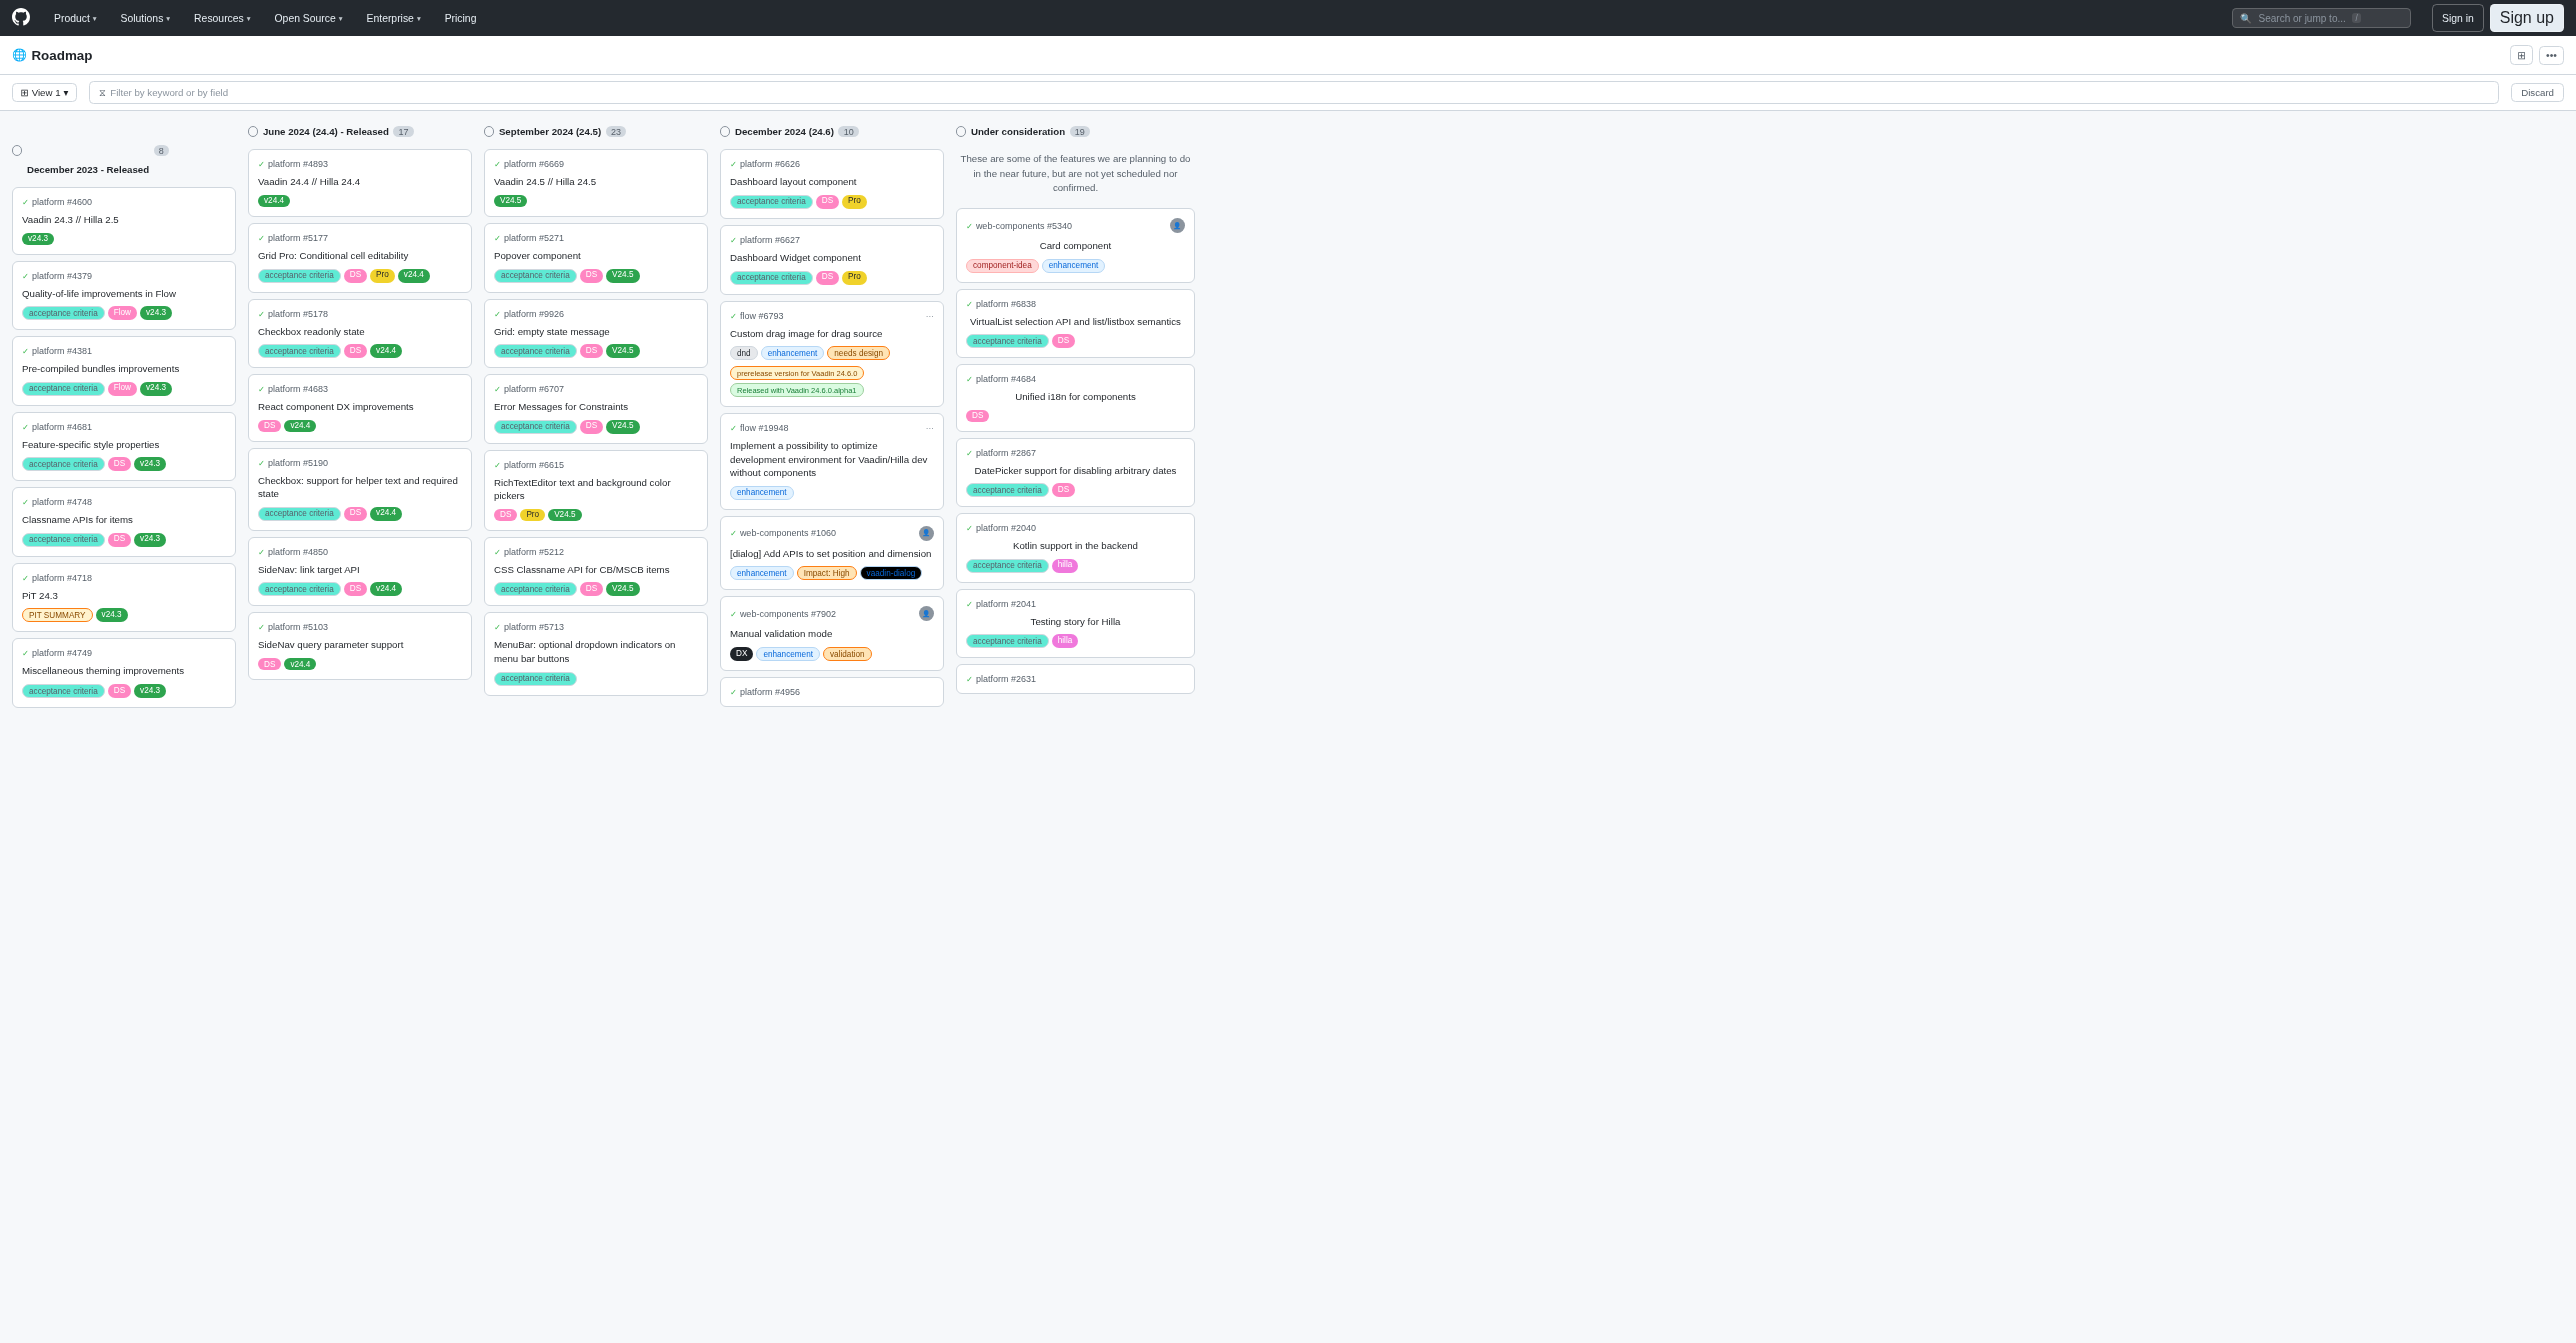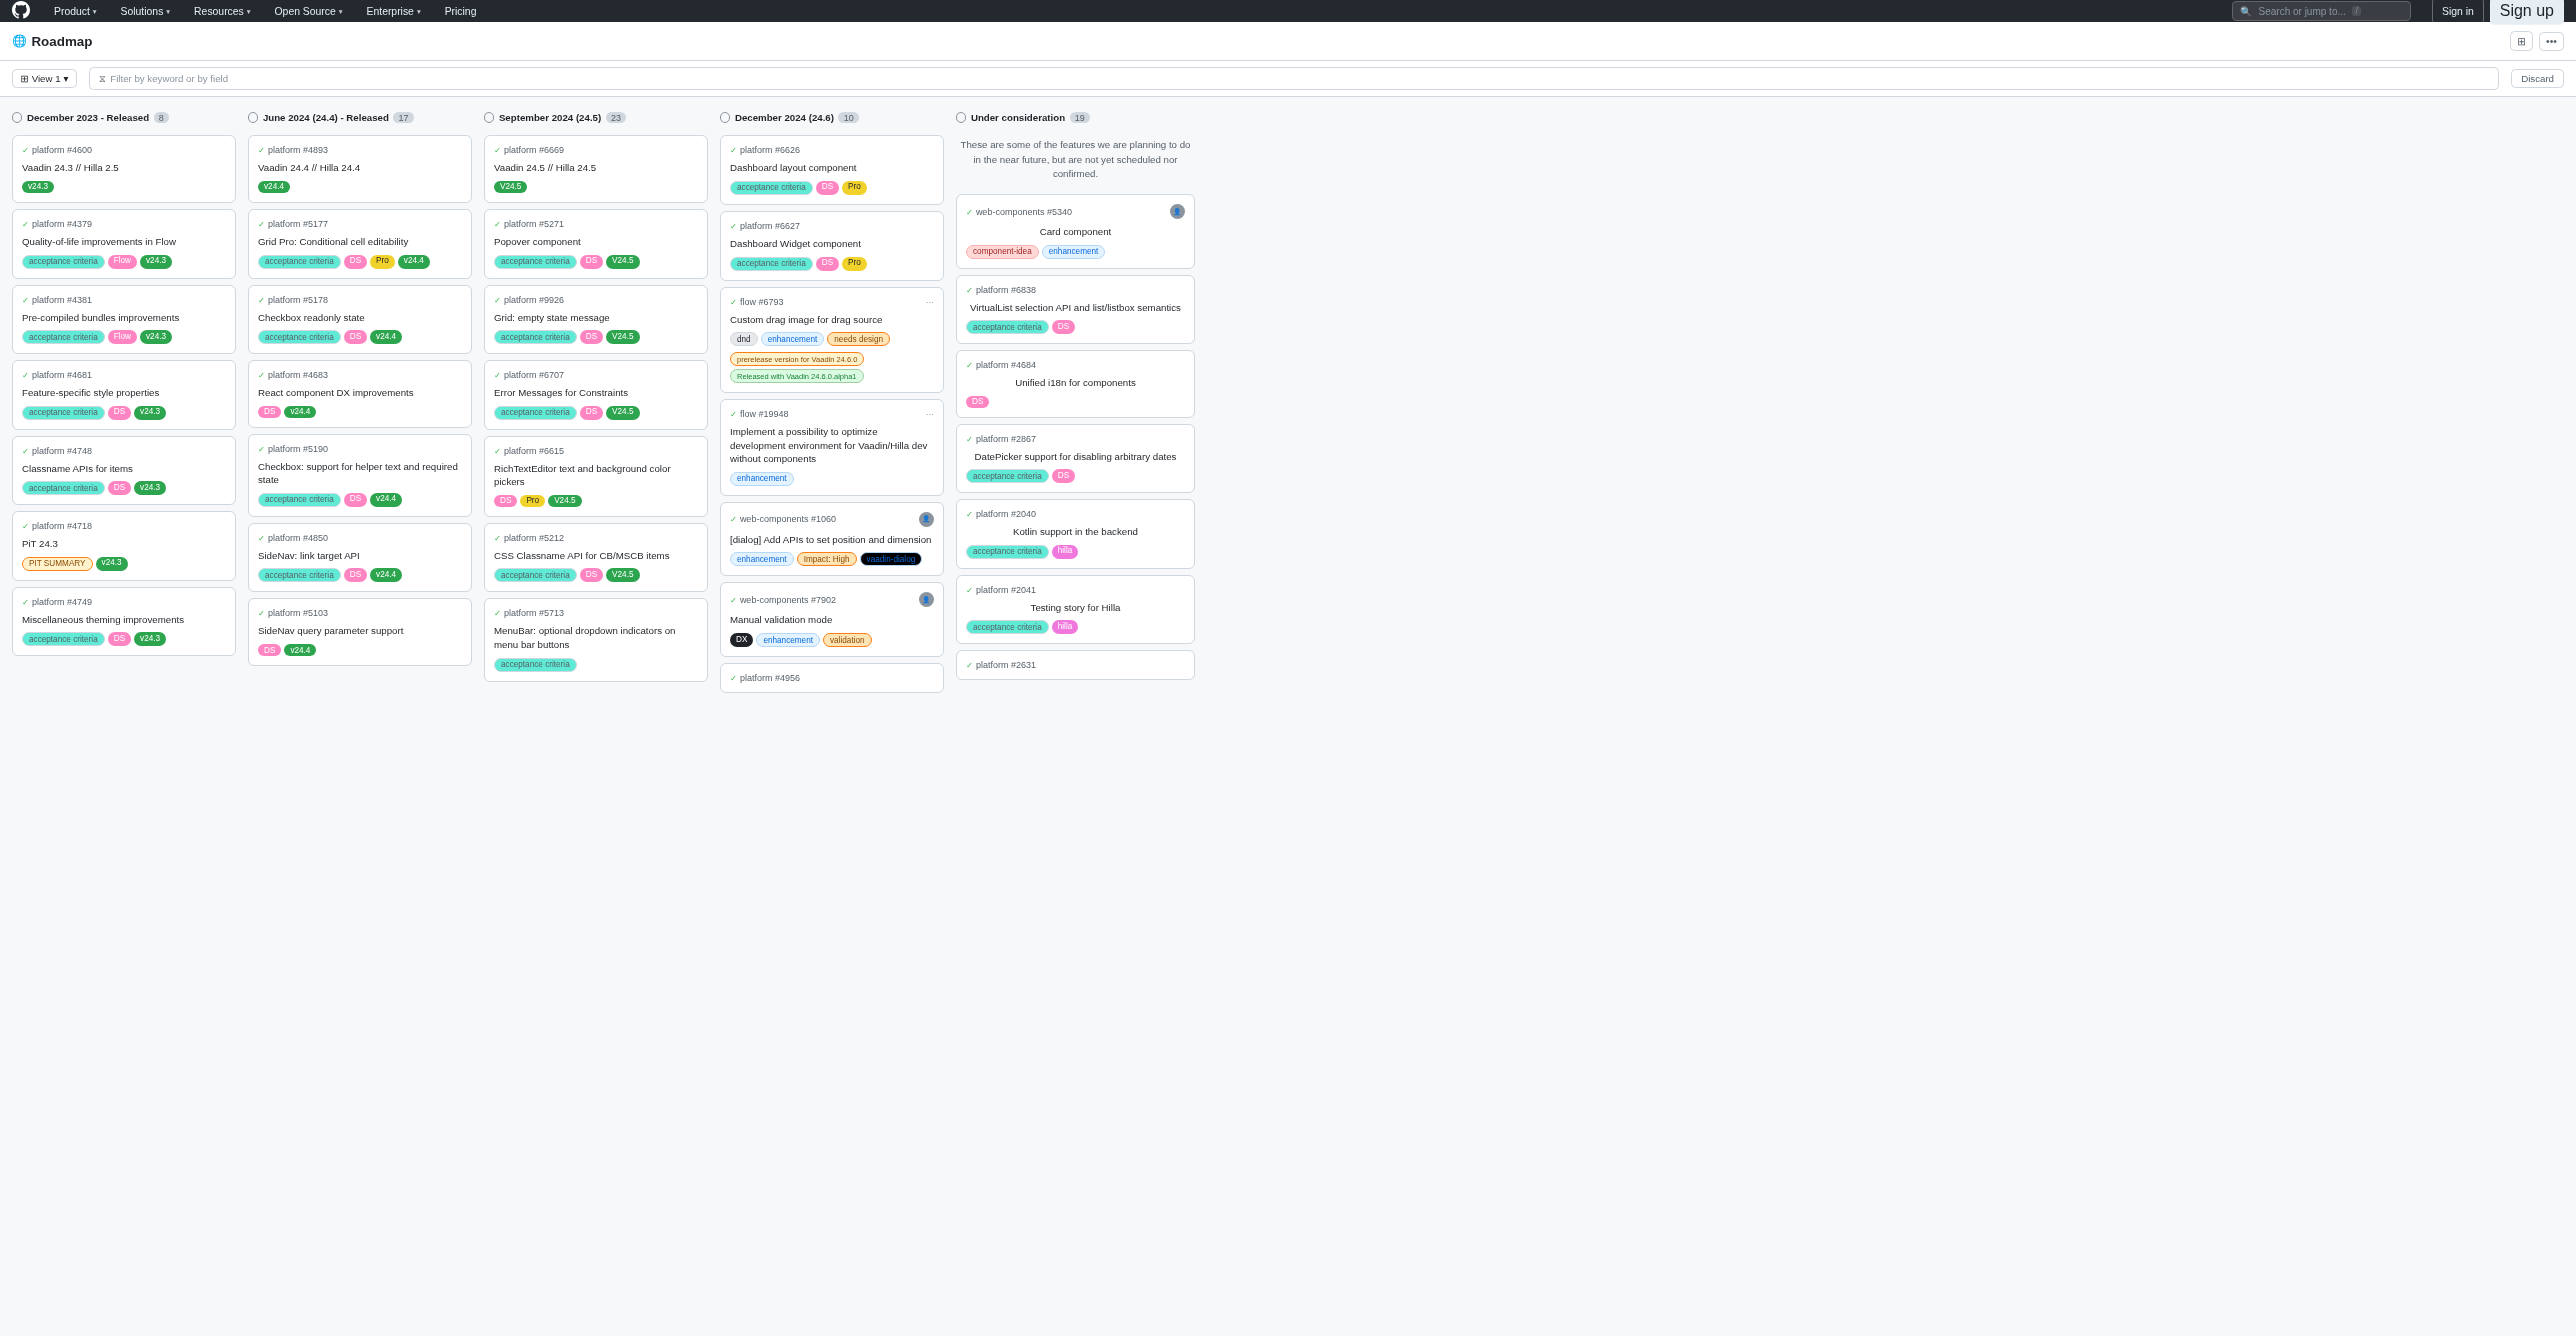--- a/index.html
+++ b/index.html
@@ -1,19 +1,19 @@
 <!DOCTYPE html>
 <html style="font-size:12px"><head>
   <meta charset="utf-8">
   <style>
     * { box-sizing: border-box; margin: 0; padding: 0; }
     body { font-family: -apple-system, BlinkMacSystemFont, "Segoe UI", Helvetica, Arial, sans-serif; font-size: 10.4px; background: #ffffff; color: #1f2328; }
 
     
-    .nav { background: #24292f; display: flex; align-items: center; padding: 0 12px; height: 22px; gap: 12px; }
+    .nav { background: #24292f; display: flex; align-items: center; padding: 0 12px; height: 36px; gap: 12px; }
     .nav-logo { color: #fff; font-size: 15px; margin-right: 6px; cursor: pointer; }
     .nav-item { color: #e6edf3; font-size: 10.4px; font-weight: 500; cursor: pointer; padding: 4.5px 6px; border-radius: 4.5px; display: flex; align-items: center; gap: 3px; white-space: nowrap; }
     .nav-chevron { font-size: 7.5px; opacity: 0.8; }
     .nav-search { margin-left: auto; background: rgba(255,255,255,0.1); border: 0.7px solid rgba(255,255,255,0.2); border-radius: 4.5px; padding: 3.7px 7.5px; color: #8b949e; font-size: 9.7px; display: flex; align-items: center; gap: 6px; min-width: 179px; cursor: text; }
     .nav-search-kbd { background: rgba(255,255,255,0.1); border-radius: 3px; padding: 0.7px 3.7px; font-size: 8.2px; color: #8b949e; }
     .nav-actions { display: flex; gap: 6px; margin-left: 9px; }
     .btn-signin { color: #e6edf3; background: transparent; border: 0.7px solid rgba(255,255,255,0.3); border-radius: 4.5px; padding: 3.7px 9px; cursor: pointer; font-size: 10.4px; font-weight: 400; }
     .btn-signup { color: #1f2328; background: #e6edf3; border: 0.7px solid rgba(255,255,255,0.3); border-radius: 4.5px; padding: 3.7px 9px; cursor: pointer; font-size: 16px; font-weight: 500; }
 
     
@@ -134,21 +134,21 @@
     <span>⧖</span>
     <span style="color:#8b949e;">Filter by keyword or by field</span>
   </div>
   <button class="discard-btn">Discard</button>
 </div>
 
 <div class="board" id="board">
     <div class="column">
       <div class="col-header">
     <span class="col-circle col-circle-open"></span>
-    <span style="font-size:9.7px; font-weight:600;">December 2023 - Released</span>
+    <span style="font-size:9.7px; font-weight:600;margin-top:38px;">December 2023 - Released</span>
     <span class="col-count">8</span>
   </div>
       <div class="card">
         <div class="card-meta">
           <span class="card-meta-icon">✓</span>
           <span>platform #4600</span>
         </div>
         <div class="card-title">Vaadin 24.3 // Hilla 2.5</div>
         <div class="card-tags">
           <span class="tag tag-green">v24.3</span>

